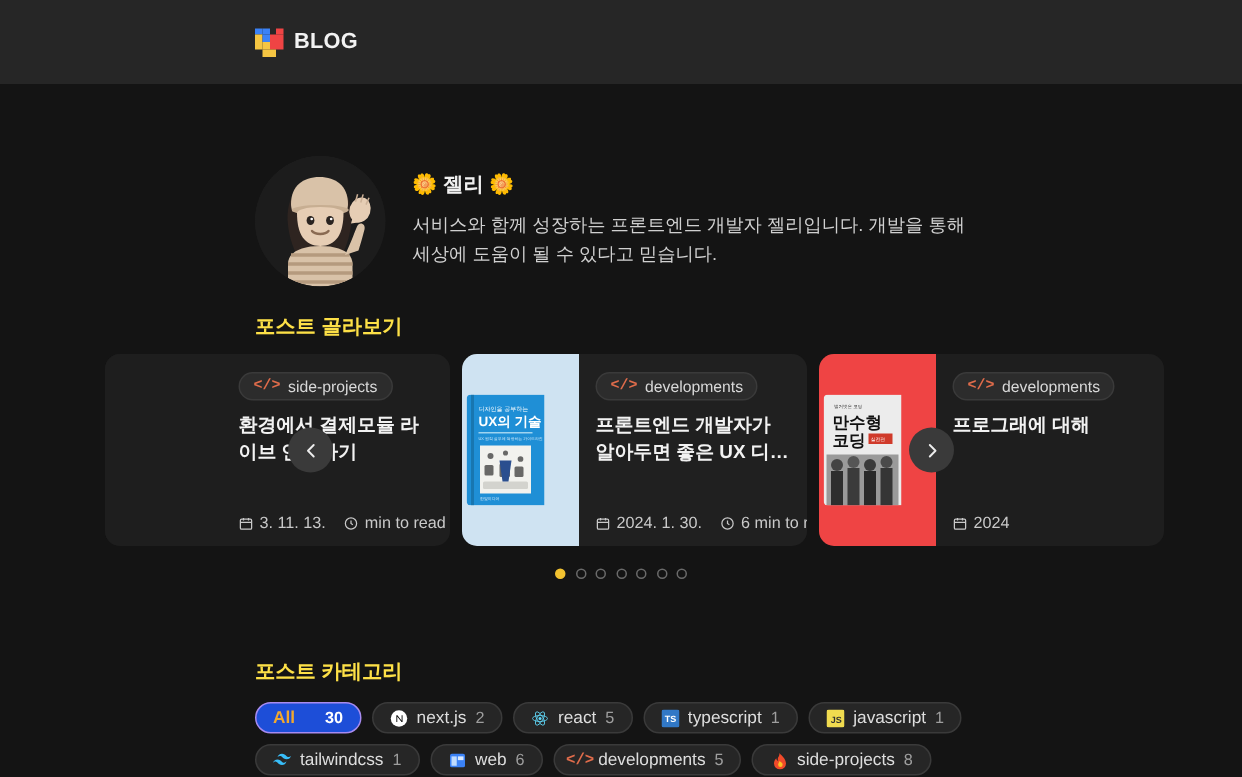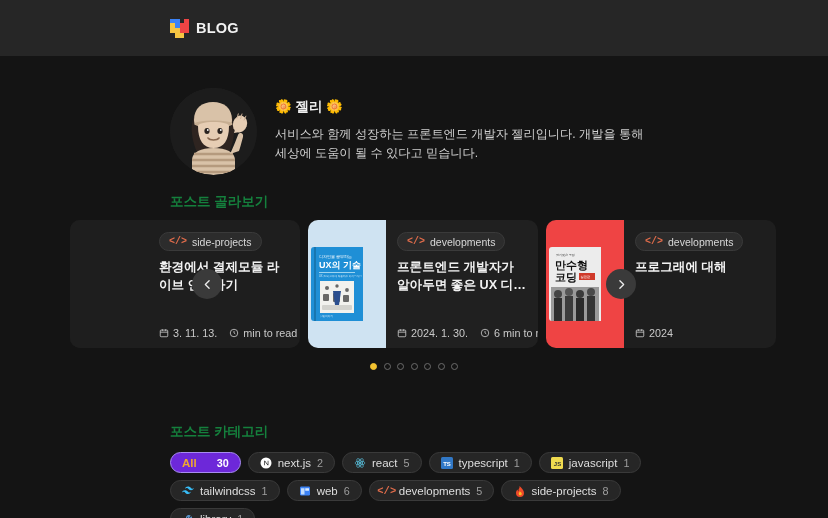--- a/index.html
+++ b/index.html
@@ -39,38 +39,38 @@
     color: #d6d6d6; font-size: 14px; text-decoration: none; cursor: pointer;
   }
   .moon {
     width: 15px; height: 15px; position: relative; cursor: pointer; display:block;
   }
 
   
   .content { padding: 0 170px; position: relative; }
 
   
-  .profile { display: flex; gap: 18px; padding-top: 32px; }
+  .profile { display: flex; gap: 18px; padding-top: 48px; }
   .avatar {
     width: 87px; height: 87px; border-radius: 50%;
     background: radial-gradient(circle at 45% 38%, #2c2c2c 0%, #1b1b1b 70%, #141414 100%);
     flex: 0 0 87px; position: relative; overflow: hidden;
   }
   .memoji { position:absolute; inset:0; }
   .profile-text { padding-top: 10px; max-width: 380px; }
   .profile-name {
     color: #f0f0f0; font-size: 13.5px; font-weight: 700; margin-bottom: 9px;
   }
   .profile-bio {
     color: #d0d0d0; font-size: 12.2px; line-height: 1.55;
   }
 
   
   .section-title {
-    color: #15803d; font-size: 13.5px; font-weight: 700;
+    color: #fde047; font-size: 13.5px; font-weight: 700;
   }
   .pick-title { margin-top: 18px; }
 
   
   .carousel-wrap {
     position: relative;
     margin-top: 9px;
     height: 128px;
   }
   .carousel-track {
@@ -143,21 +143,21 @@
   .chips { display: flex; flex-wrap: wrap; gap: 7px; margin-top: 11px; }
   .chip {
     display: inline-flex; align-items: center; gap: 6px;
     background: #262626; border: 1px solid #3a3a3a;
     border-radius: 13px; padding: 3.5px 11px;
     font-size: 11.5px; color: #dedede; cursor: pointer;
     white-space: nowrap;
   }
   .chip .cnt { color: #9e9e9e; font-size: 10.8px; }
   .chip.all {
-    background: #6d28d9; border-color: #a78bf0; gap: 20px;
+    background: #1d4ed8; border-color: #a78bf0; gap: 20px;
   }
   .chip.all .lbl { color: #f0a830; font-weight: 700; }
   .chip.all .cnt { color: #ffffff; font-weight: 700; text-align: center; }
   .chip-ico { width: 12px; height: 12px; display: flex; align-items:center; justify-content:center; flex:0 0 12px; }
 </style>
 </head>
 <body>
 
 <div class="page">
 

